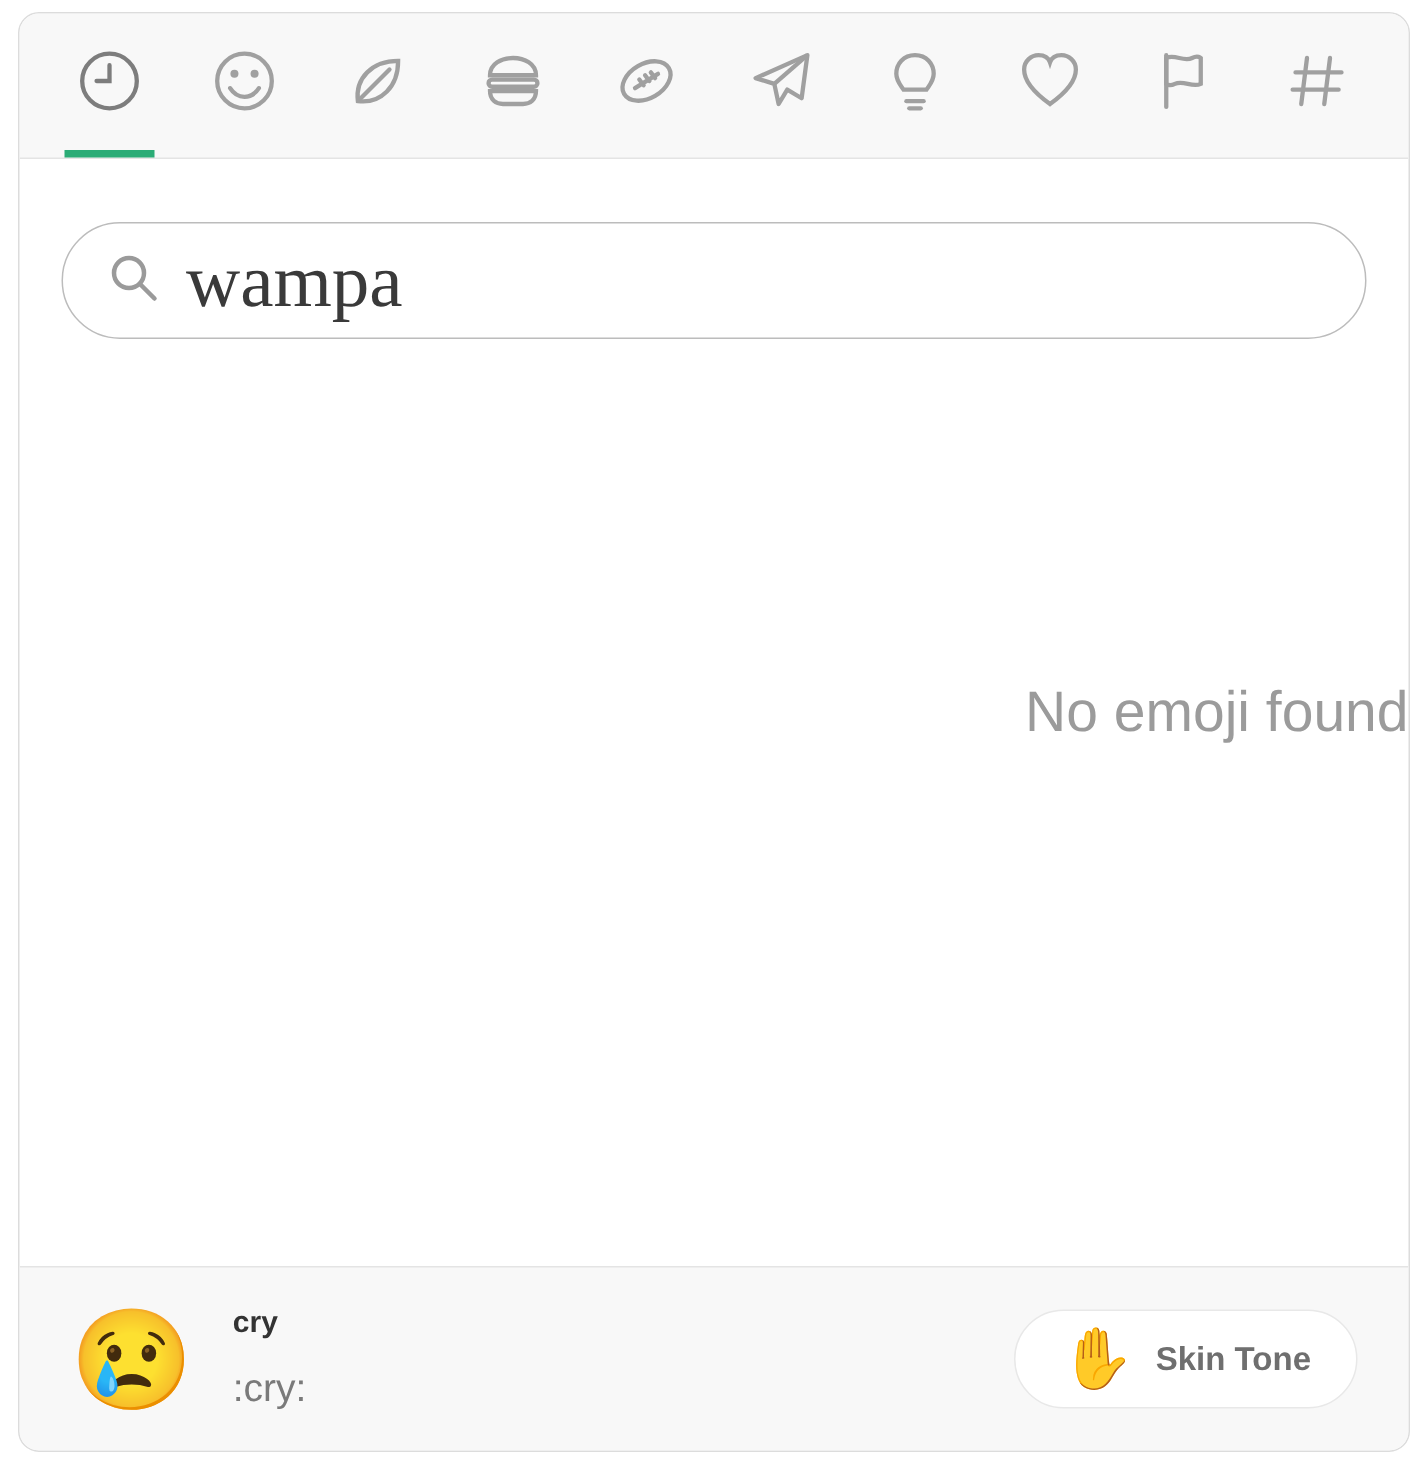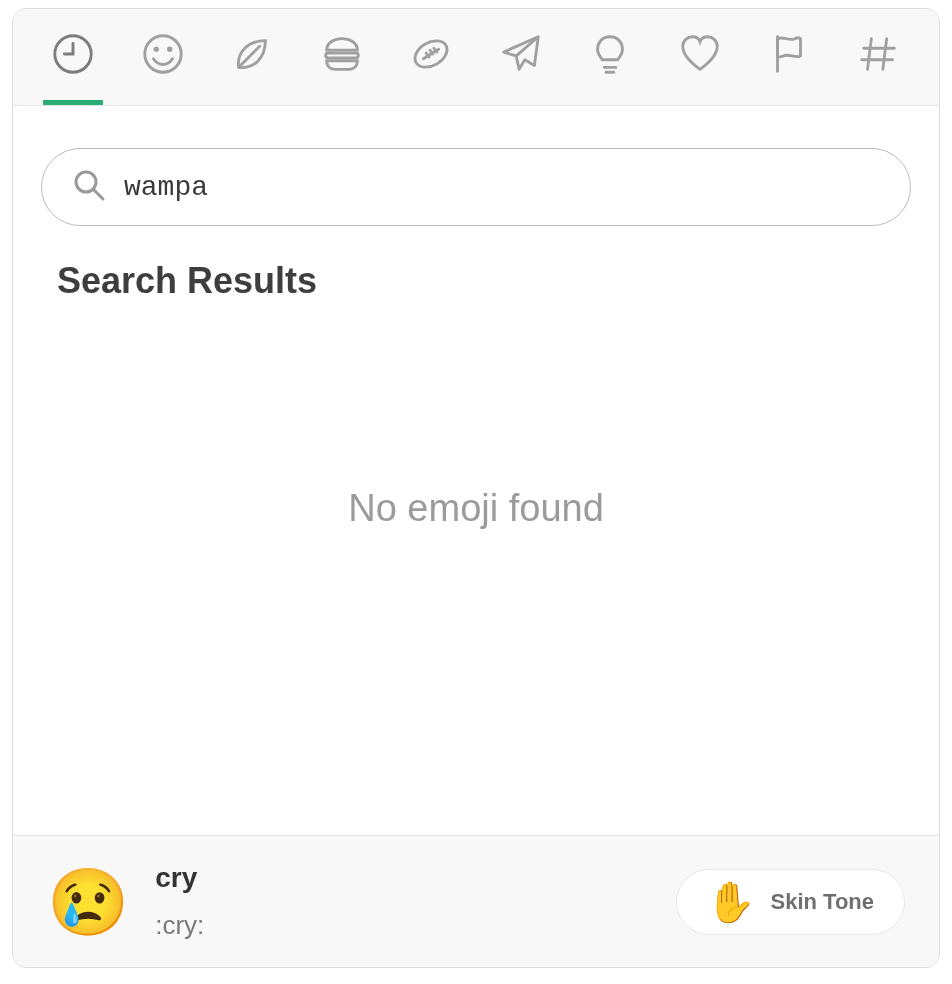--- a/index.html
+++ b/index.html
@@ -45,58 +45,58 @@
     align-items: center;
     border: 1px solid #bcbcbc;
     border-radius: 999px;
     height: 78px;
     padding: 0 30px;
   }
   .search svg { width: 34px; height: 34px; flex-shrink: 0; }
   .search input {
     border: none;
     outline: none;
-    font-size: 28px;
+    font-size: 50px;
     color: #3a3a3a;
     margin-left: 18px;
     flex: 1;
     background: transparent;
-    font-family: Liberation Mono, monospace;
+    font-family: Liberation Serif, serif;
   }
   @keyframes blink { 50% { opacity: 0; } }
 
   .results-heading {
     font-size: 36px;
     font-weight: 800;
     color: #3e3e3e;
     padding: 34px 0 0 44px;
   }
   .empty {
     flex: 1;
     display: flex;
     align-items: center;
-    justify-content: center;
+    justify-content: flex-end;
   }
   .empty-text {
     font-size: 38px;
     color: #9b9b9b;
     margin-top: -120px;
   }
 
   .footer {
     border-top: 1px solid #e4e4e4;
     background: #f8f8f8;
     padding: 26px 34px;
     display: flex;
     align-items: center;
     justify-content: space-between;
   }
   .preview { display: flex; align-items: center; gap: 26px; }
   .preview-emoji { font-size: 66px; line-height: 1; }
-  .preview-meta .name { font-size: 28px; font-weight: 800; color: #333; }
+  .preview-meta .name { font-size: 20px; font-weight: 800; color: #333; }
   .preview-meta .code { font-size: 26px; color: #7a7a7a; margin-top: 16px; }
 
   .skin-tone {
     display: flex;
     align-items: center;
     gap: 14px;
     background: #fff;
     border: 1px solid #e8e8e8;
     border-radius: 999px;
     padding: 12px 30px;
@@ -211,21 +211,20 @@
       <span>
         <svg viewBox="0 0 34 34">
             <circle cx="14" cy="14" r="10" stroke="#9a9a9a" stroke-width="3" fill="none"></circle>
             <line x1="22" y1="22" x2="31" y2="31" stroke="#9a9a9a" stroke-width="3" stroke-linecap="round"></line>
           </svg>
       </span>
       <input type="text" value="wampa" style="">
     </div>
   </div>
 
-  <div class="results-heading">Search Results</div>
 
   <div class="empty">
     <div class="empty-text">No emoji found</div>
   </div>
 
   <div class="footer">
     <div class="preview">
       <div class="preview-emoji">😢</div>
       <div class="preview-meta">
         <div class="name">cry</div>

